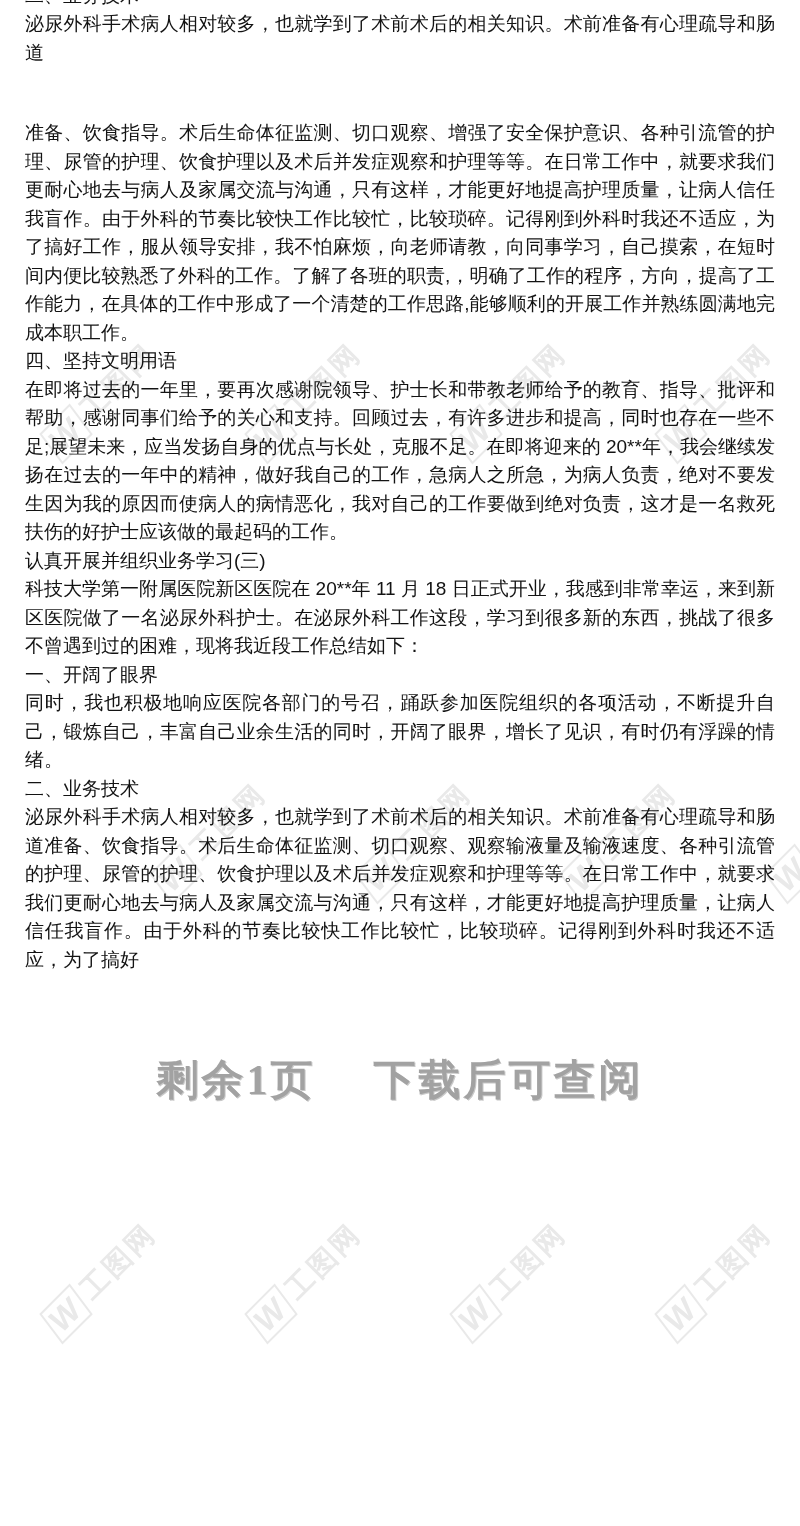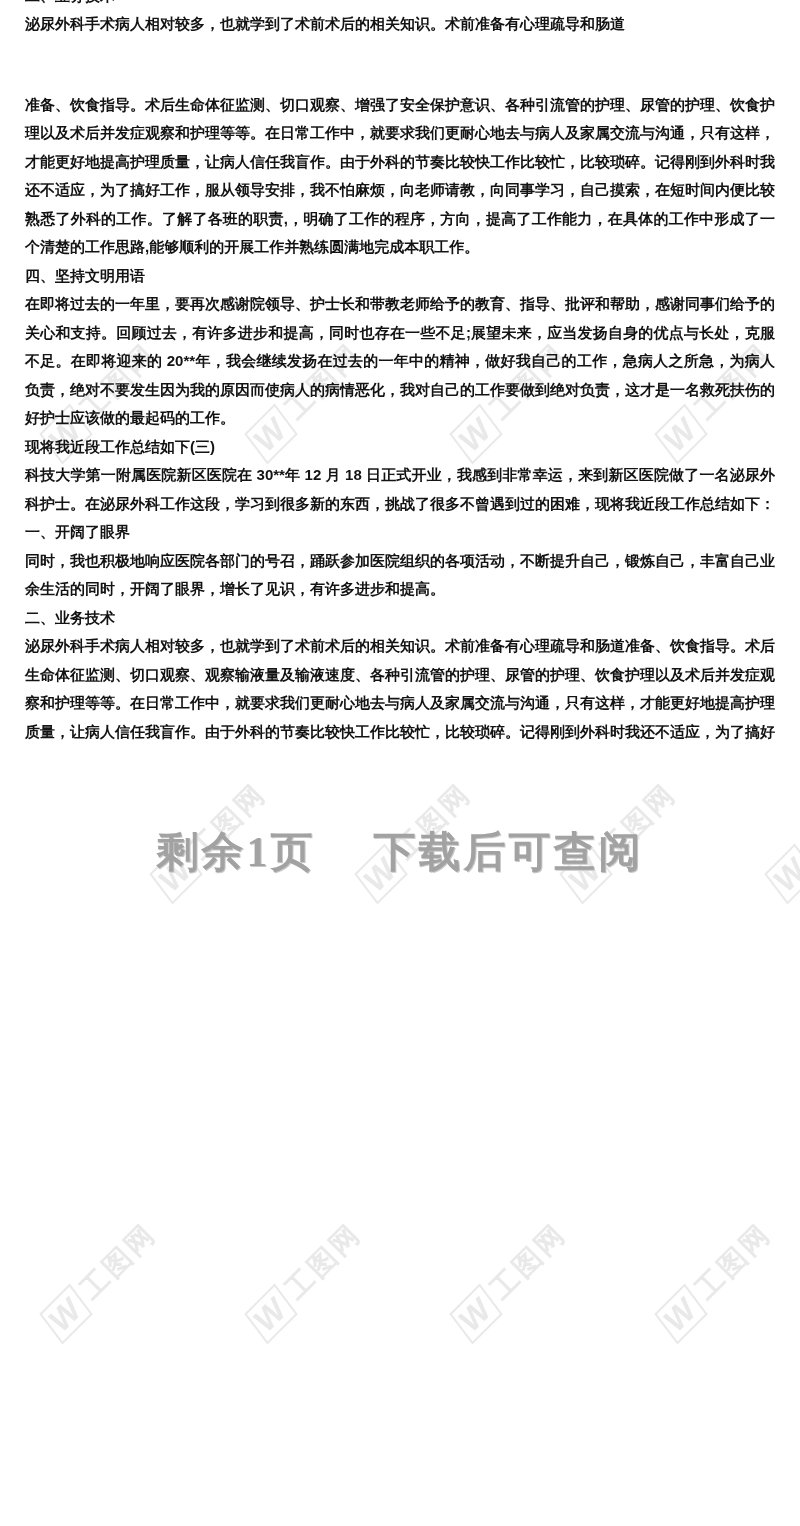--- a/index.html
+++ b/index.html
@@ -31,25 +31,24 @@
     line-height:1;
     padding:1px 3px;
     transform:skewX(-8deg);
   }
   .page{
     position:relative;z-index:1;
     padding:0 25px;
   }
   .para{
     margin:0;
-    font-size:15px;
+    font-size:19px;
     line-height:28.5px;
     text-align:justify;
     word-break:break-all;
-    font-weight:bold;
   }
   .clip-head{
     height:10px;
     overflow:hidden;
   }
   .clip-head .para{
     margin-top:-18px;
   }
   .page-gap{height:52px;}
   .footer-banner{
@@ -127,24 +126,24 @@
   </div>
 
   <p class="para">泌尿外科手术病人相对较多，也就学到了术前术后的相关知识。术前准备有心理疏导和肠道</p>
 
   <div class="page-gap"></div>
 
   <div>
       <p class="para body">准备、饮食指导。术后生命体征监测、切口观察、增强了安全保护意识、各种引流管的护理、尿管的护理、饮食护理以及术后并发症观察和护理等等。在日常工作中，就要求我们更耐心地去与病人及家属交流与沟通，只有这样，才能更好地提高护理质量，让病人信任我盲作。由于外科的节奏比较快工作比较忙，比较琐碎。记得刚到外科时我还不适应，为了搞好工作，服从领导安排，我不怕麻烦，向老师请教，向同事学习，自己摸索，在短时间内便比较熟悉了外科的工作。了解了各班的职责,，明确了工作的程序，方向，提高了工作能力，在具体的工作中形成了一个清楚的工作思路,能够顺利的开展工作并熟练圆满地完成本职工作。</p>
       <p class="para heading">四、坚持文明用语</p>
       <p class="para body">在即将过去的一年里，要再次感谢院领导、护士长和带教老师给予的教育、指导、批评和帮助，感谢同事们给予的关心和支持。回顾过去，有许多进步和提高，同时也存在一些不足;展望未来，应当发扬自身的优点与长处，克服不足。在即将迎来的 20**年，我会继续发扬在过去的一年中的精神，做好我自己的工作，急病人之所急，为病人负责，绝对不要发生因为我的原因而使病人的病情恶化，我对自己的工作要做到绝对负责，这才是一名救死扶伤的好护士应该做的最起码的工作。</p>
-      <p class="para body">现将我近段工作总结如下(三)</p>
-      <p class="para body">科技大学第一附属医院新区医院在 30**年 12 月 18 日正式开业，我感到非常幸运，来到新区医院做了一名泌尿外科护士。在泌尿外科工作这段，学习到很多新的东西，挑战了很多不曾遇到过的困难，现将我近段工作总结如下：</p>
+      <p class="para body">认真开展并组织业务学习(三)</p>
+      <p class="para body">科技大学第一附属医院新区医院在 20**年 11 月 18 日正式开业，我感到非常幸运，来到新区医院做了一名泌尿外科护士。在泌尿外科工作这段，学习到很多新的东西，挑战了很多不曾遇到过的困难，现将我近段工作总结如下：</p>
       <p class="para heading">一、开阔了眼界</p>
-      <p class="para body">同时，我也积极地响应医院各部门的号召，踊跃参加医院组织的各项活动，不断提升自己，锻炼自己，丰富自己业余生活的同时，开阔了眼界，增长了见识，有许多进步和提高。</p>
+      <p class="para body">同时，我也积极地响应医院各部门的号召，踊跃参加医院组织的各项活动，不断提升自己，锻炼自己，丰富自己业余生活的同时，开阔了眼界，增长了见识，有时仍有浮躁的情绪。</p>
       <p class="para heading">二、业务技术</p>
       <p class="para body">泌尿外科手术病人相对较多，也就学到了术前术后的相关知识。术前准备有心理疏导和肠道准备、饮食指导。术后生命体征监测、切口观察、观察输液量及输液速度、各种引流管的护理、尿管的护理、饮食护理以及术后并发症观察和护理等等。在日常工作中，就要求我们更耐心地去与病人及家属交流与沟通，只有这样，才能更好地提高护理质量，让病人信任我盲作。由于外科的节奏比较快工作比较忙，比较琐碎。记得刚到外科时我还不适应，为了搞好</p>
     </div>
 
 </div>
 
 <div class="footer-banner">
   <span>剩余1页</span>
   <span>下载后可查阅</span>
 </div>

